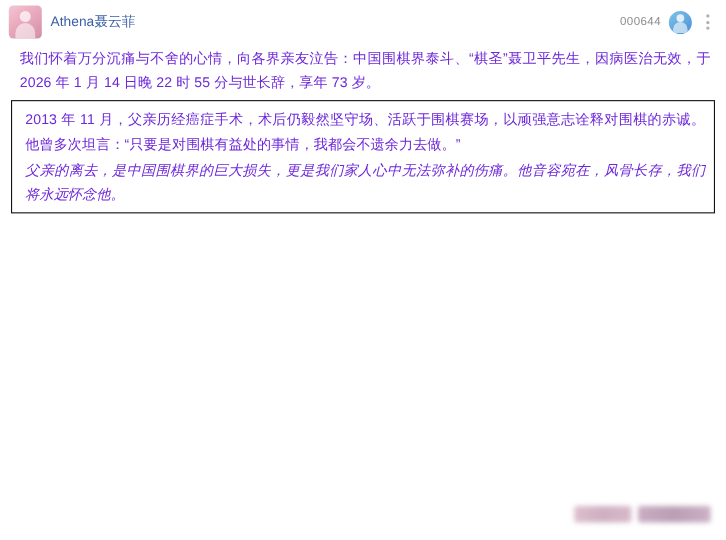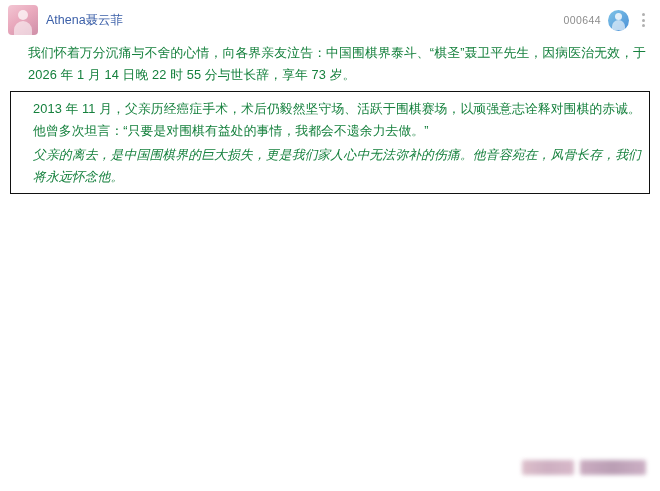--- a/index.html
+++ b/index.html
@@ -145,22 +145,22 @@
   }
   .doc-title {
     font-size: 13.5px;
     color: #1a1a1a;
     margin: 4px 0 6px 0;
     line-height: 20px;
   }
   p.para {
     font-size: 12.8px;
     line-height: 21.5px;
-    color: #15803d;
-    margin: 0 0 2px 14px;
+    color: #6d28d9;
+    margin: 0 0 2px 4px;
     text-align: justify;
     letter-spacing: 0.1px;
   }
 
   
   .highlight-box {
     border: 1.6px solid #111111;
     padding: 6px 8px 6px 8px;
     margin: 6px 0 4px -4px;
     box-sizing: border-box;

